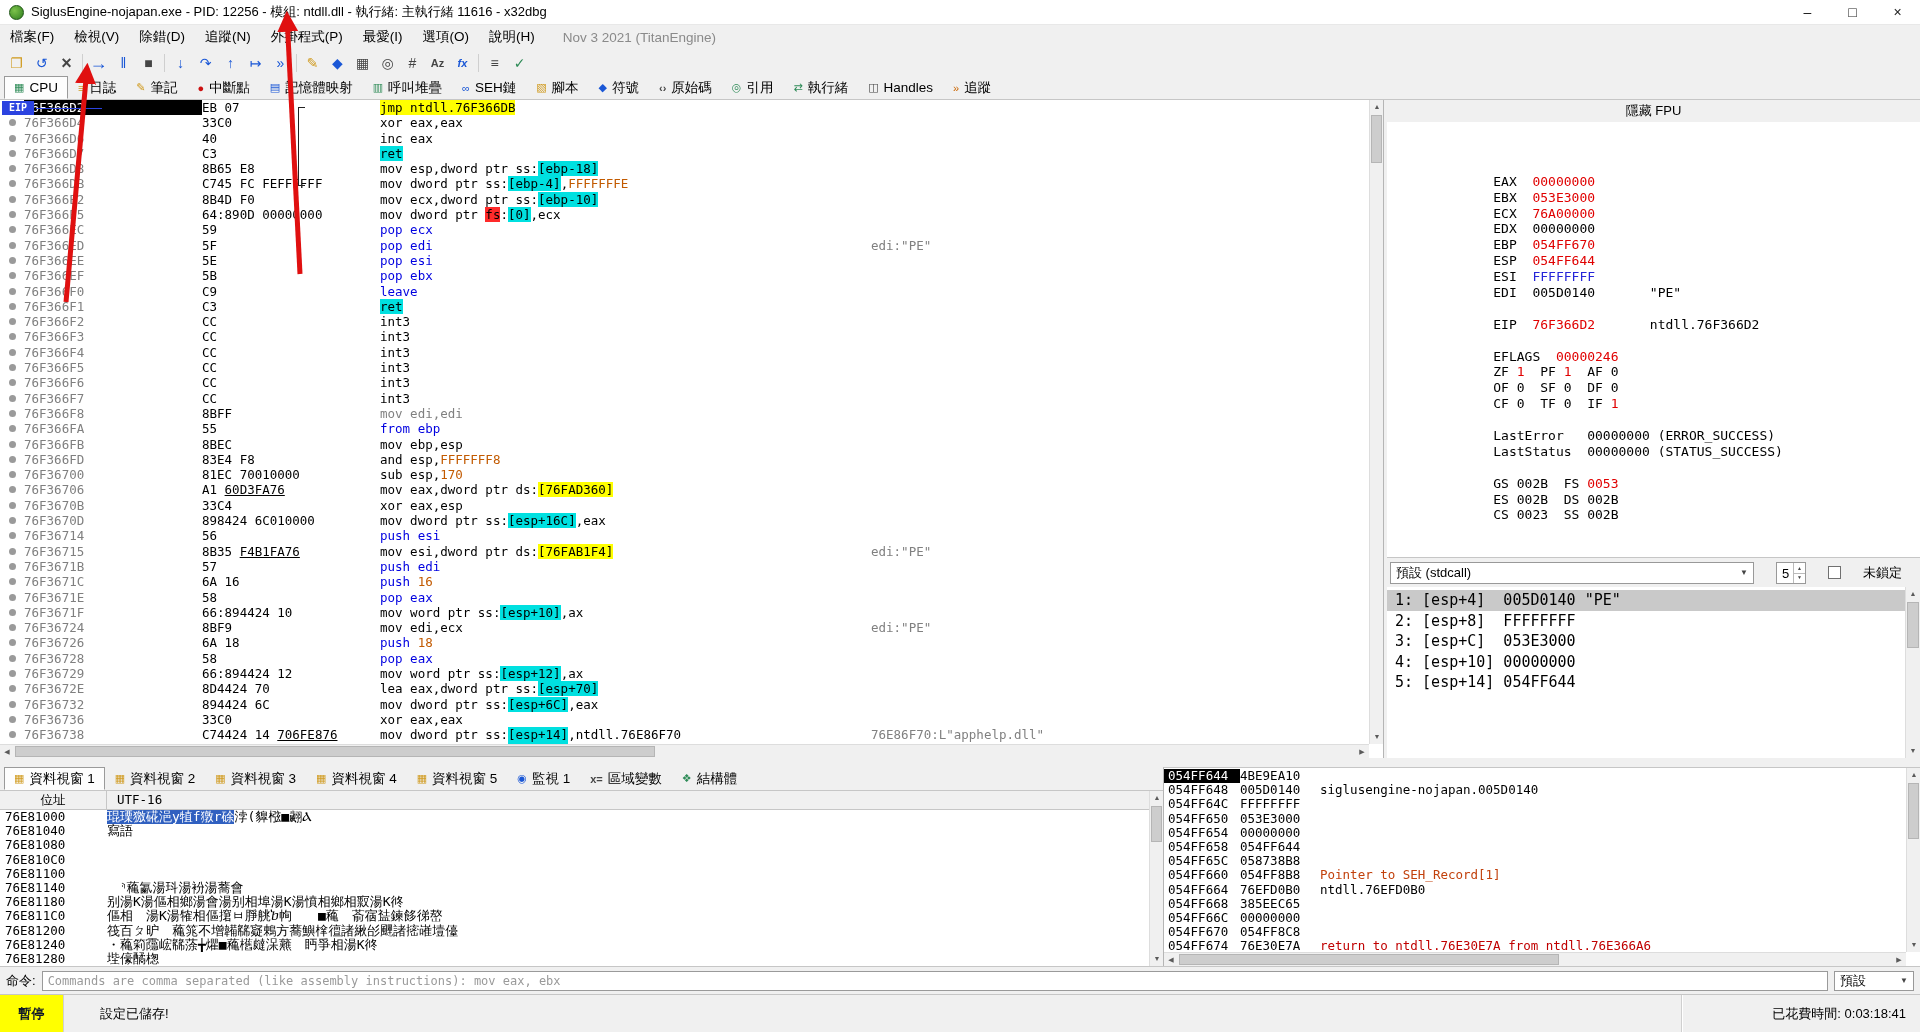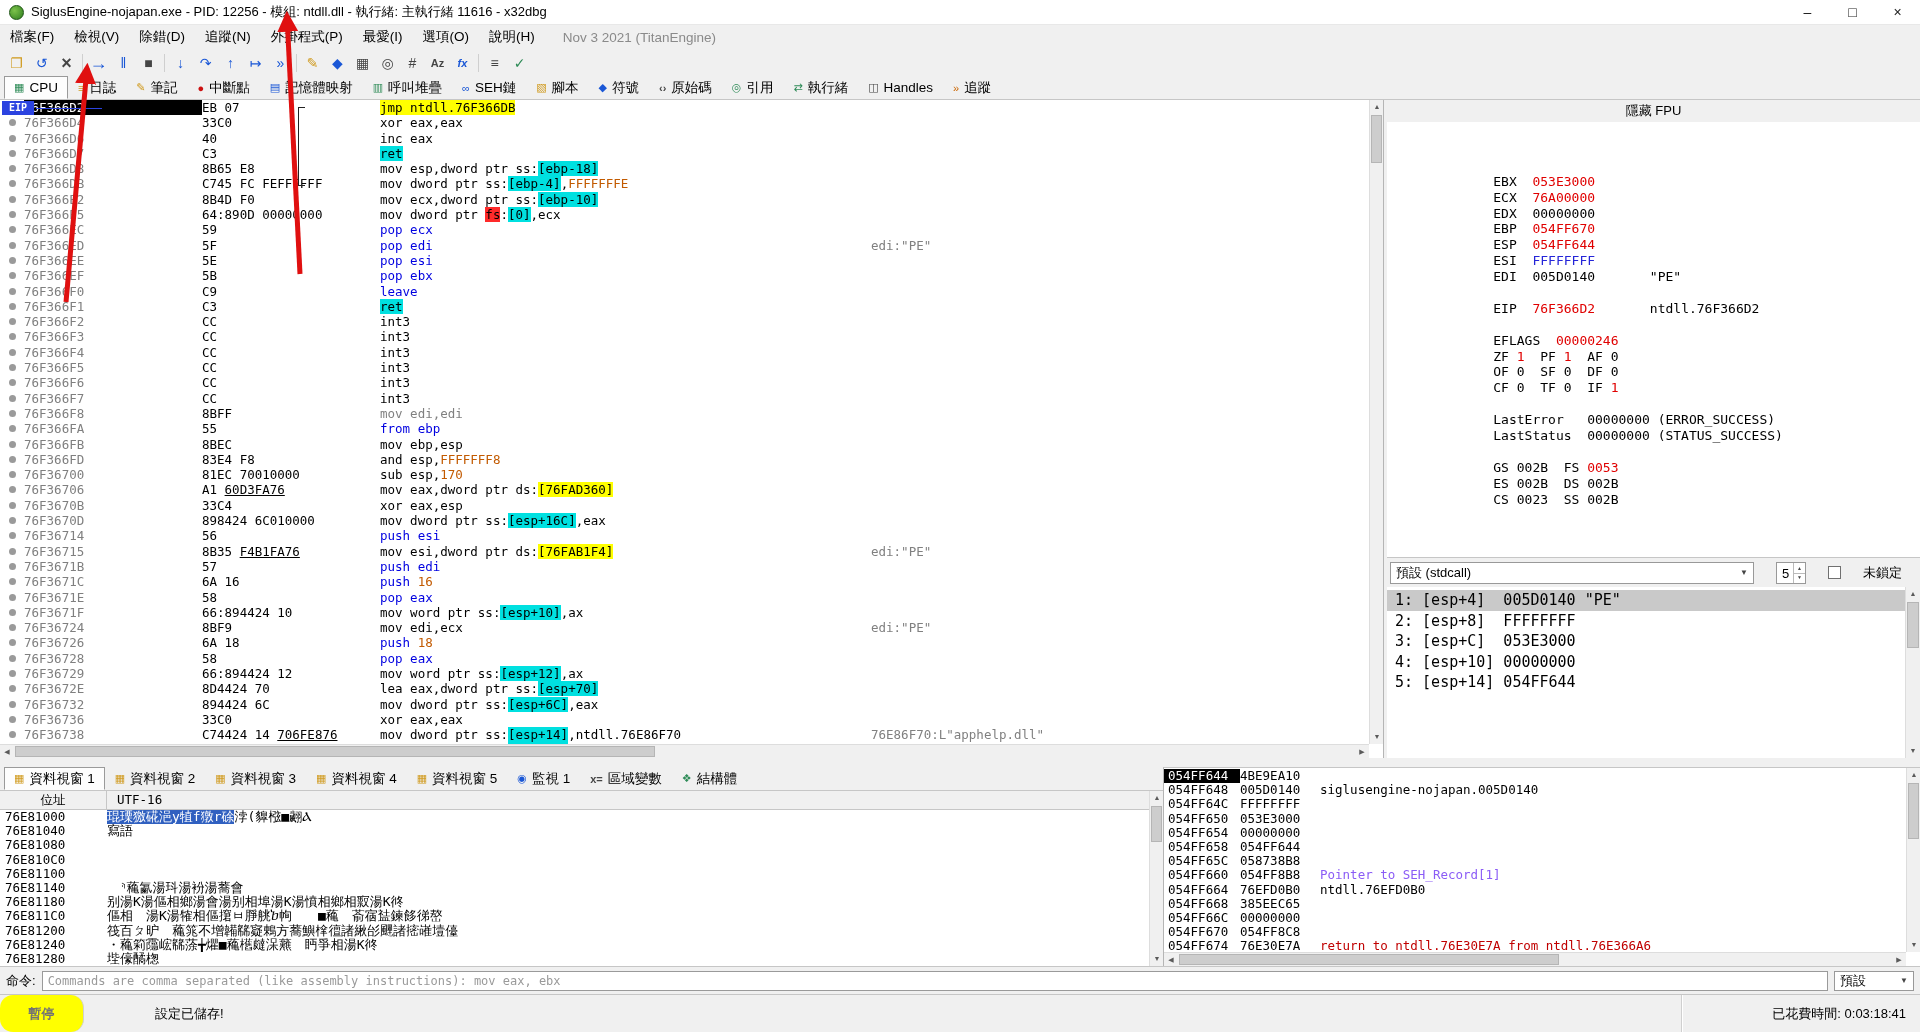--- a/index.html
+++ b/index.html
@@ -116,32 +116,32 @@
   .dmp-data { flex:1; font-size:13px; overflow:hidden; }
   .dseg.dsel { background:#3060c0; color:#fff; }
   
   .stackpane { position:absolute; left:1163px; top:767px; width:757px; height:199px; background:#fff; border-left:1px solid #b5b5b5; border-top:1px solid #c6c6c6; overflow:hidden;}
   .stack-body { position:absolute; left:0; top:1px; right:14px; bottom:14px; overflow:hidden;}
   .stk-row { display:flex; height:14.2px; line-height:14.2px; font-family:"DejaVu Sans Mono",monospace; font-size:12.5px; white-space:pre;}
   .stk-addr { width:76px; flex:none; padding-left:4px; }
   .stk-addr.sel { background:#000; color:#fff; }
   .stk-val { width:80px; flex:none; }
   .stk-cmt { flex:1; overflow:hidden; }
-  .stk-cmt.vio { color:#8b5cf6; }
+  .stk-cmt.vio { color:#c2410c; }
   .stk-cmt.redc { color:#c00000; }
   
   .cmdbar { position:absolute; left:0; top:966px; width:1920px; height:28px; background:#f0f0f0; border-top:1px solid #c6c6c6; display:flex; align-items:center; gap:6px; padding:0 6px;}
   .cmdlabel { font-size:13px; white-space:nowrap; }
   .cmdinput { flex:1; height:20px; border:1px solid #9a9a9a; background:#fff; font-size:12px; font-family:"DejaVu Sans Mono",monospace; padding:0 5px; color:#000;}
   .cmdinput::placeholder { color:#9a9a9a; }
   .cmdcombo { width:80px; height:20px; flex:none; }
   
   .statusbar { position:absolute; left:0; top:994px; width:1920px; height:38px; background:#f0f0f0; border-top:1px solid #c6c6c6; display:flex; align-items:stretch; font-size:13px;}
-  .st-badge { width:84px; background:#ffff00; color:#737373; font-weight:bold; display:flex; align-items:center; justify-content:center; border-right:1px solid #d0d0d0;border-radius:13px;}
-  .st-msg { display:flex; align-items:center; padding-left:71px; flex:1; border-right:1px solid #d0d0d0;}
+  .st-badge { width:64px; background:#ffff00; color:#0f172a; font-weight:bold; display:flex; align-items:center; justify-content:center; border-right:1px solid #d0d0d0;}
+  .st-msg { display:flex; align-items:center; padding-left:36px; flex:1; border-right:1px solid #d0d0d0;}
   .st-time { width:238px; display:flex; align-items:center; justify-content:flex-end; padding-right:14px; border-left:1px solid #fff;}
   
   .annot { position:absolute; left:0; top:0; z-index:60; pointer-events:none; }
 </style>
 </head>
 <body>
 
 <div id="app">
 
   <div class="titlebar">
@@ -631,20 +631,25 @@
       <span class="sb-btn sb-lf">◀</span>
       <span class="sb-thumb"></span>
       <span class="sb-btn sb-rt" style="right:0;">▶</span>
     </div>
   </div>
 
   <div class="regs">
     <div class="regs-header">隱藏 FPU</div>
     <div class="regs-body">
 
+        <div class="reg-line">
+          <span>
+            
+          <span class="tk">EAX  </span><span class="tk r">00000000</span></span>
+        </div>
 
         <div class="reg-line">
           <span>
             
           <span class="tk">EBX  </span><span class="tk r">053E3000</span></span>
         </div>
 
         <div class="reg-line">
           <span>
             

